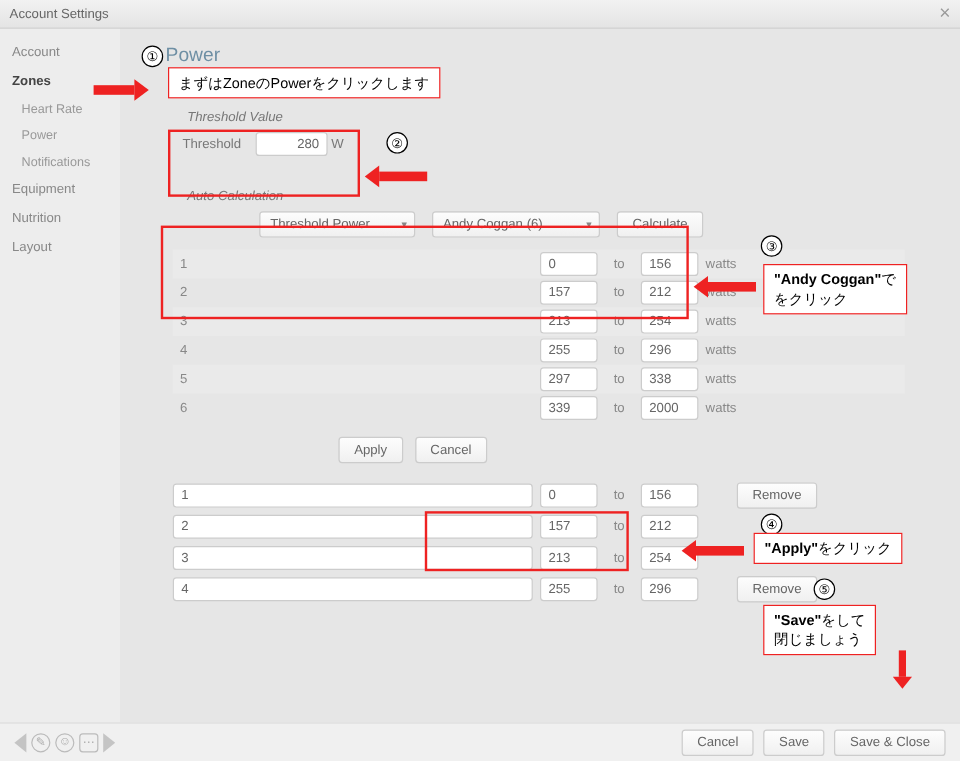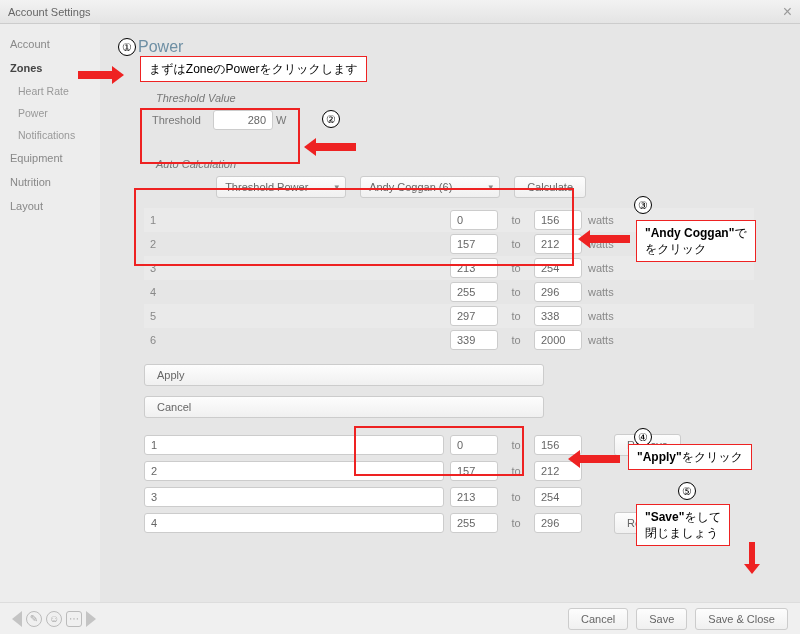--- a/index.html
+++ b/index.html
@@ -33,21 +33,21 @@
   .thr-summary { font-size: 10.5px; font-weight: bold; color: #777; margin: 8px 0 2px 30px; }
 
   .zones-table { margin: 0 0 0 20px; width: 610px; }
   .zone-row { display: flex; align-items: center; height: 24px; gap: 6px; }
   .zone-row.shade { background: #eaeaea; }
   .zone-row .cnum { width: 300px; padding-left: 6px; color: #888; }
   .zone-row .from, .zone-row .to-v { width: 48px; }
   .zone-row .to-lbl { width: 24px; text-align: center; color: #888; }
   .zone-row .unit { width: 40px; color: #888; }
 
-  .apply-row { display: flex; gap: 10px; justify-content: center; margin: 12px 0 6px 20px; width: 400px; flex-direction: column; }
+  .apply-row { display: flex; gap: 10px; justify-content: center; margin: 12px 0 6px 20px; width: 400px; }
 
   .editable-zones { margin: 14px 0 0 20px; width: 640px; }
   .erow { display: flex; align-items: center; height: 26px; gap: 6px; }
   .erow .ename { width: 300px; }
 
   .footer { position: absolute; left: 0; right: 0; bottom: 0; height: 32px; background: #f0f0f0; border-top: 1px solid #ddd; display: flex; align-items: center; justify-content: space-between; padding: 0 12px; }
   .footer-left { display: flex; gap: 4px; align-items: center; }
   .ficon { width: 16px; height: 16px; border: 1px solid #bbb; border-radius: 8px; display:flex; align-items:center; justify-content:center; font-size:10px; color:#aaa;}
   .ftri { width: 0; height: 0; border-top: 8px solid transparent; border-bottom: 8px solid transparent; }
   .ftri.l { border-right: 10px solid #c4c4c4; }

